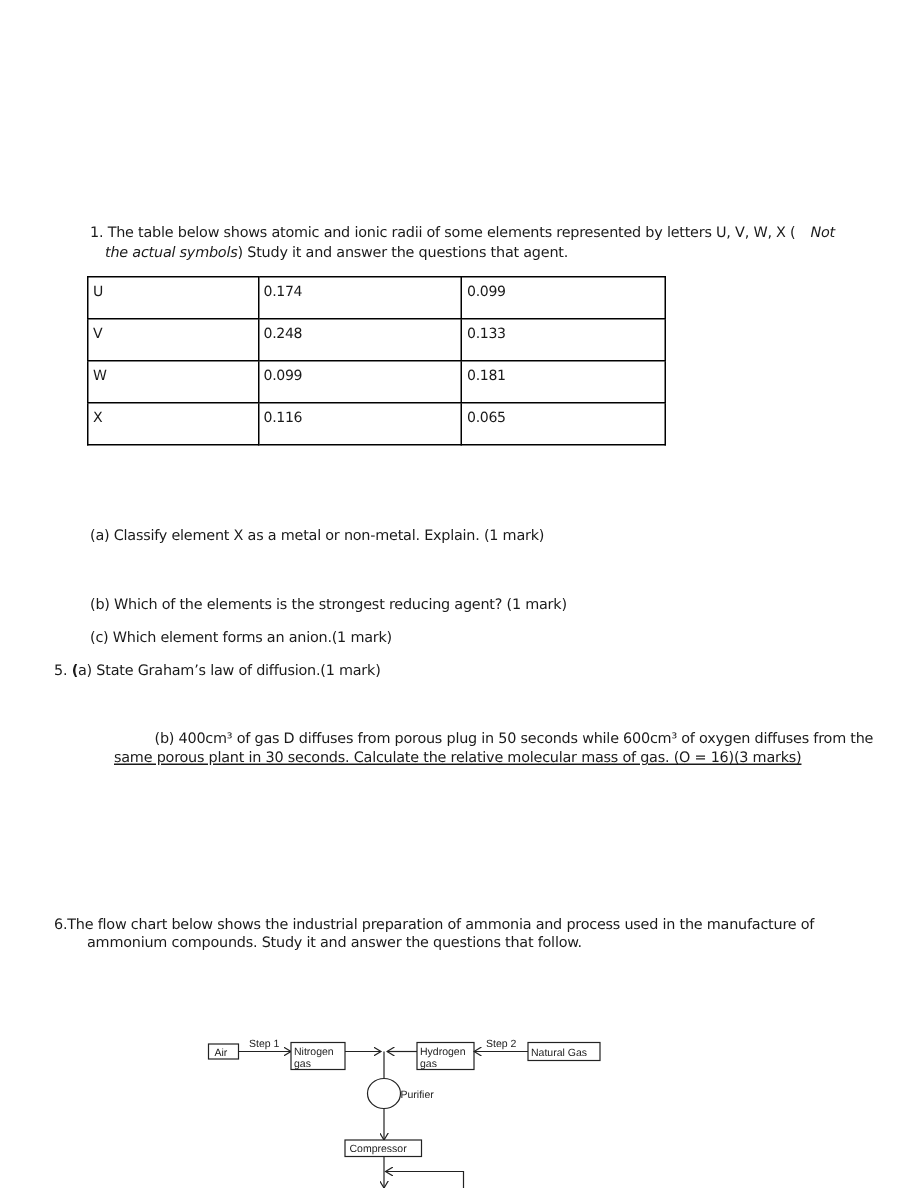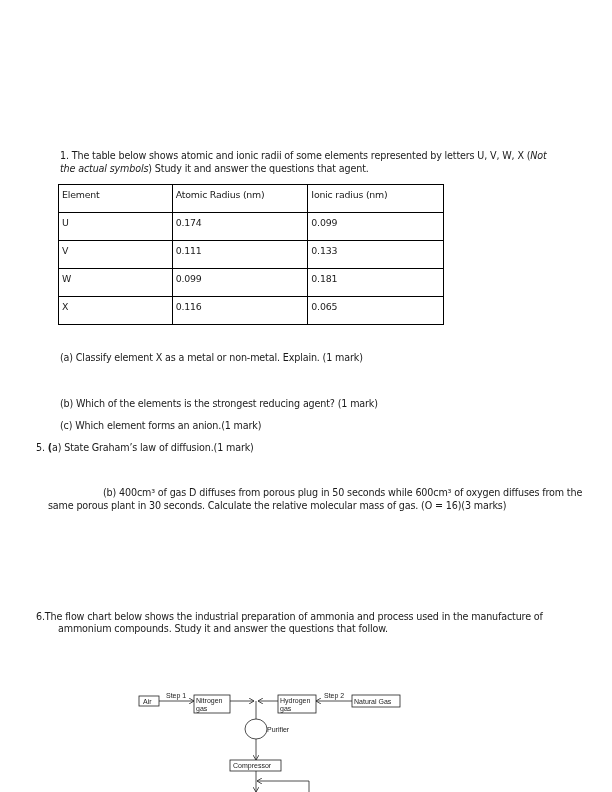--- a/index.html
+++ b/index.html
@@ -1,21 +1,21 @@
 <!DOCTYPE html>
 <html><head>
   <meta charset="utf-8">
   <style>
     html, body { margin: 0; padding: 0; background: #ffffff; }
     body {
       width: 612px; height: 792px; position: relative; overflow: hidden;
       font-family: "DejaVu Sans", sans-serif; color: #1a1a1a;
     }
     .txt { position: absolute; font-size: 9.6px; line-height: 13px; letter-spacing: -0.15px; white-space: nowrap; }
-    .txt em { font-style: italic; }
+    .txt em { font-style: italic; margin-left: 10px; }
     table.radii {
       position: absolute; left: 58px; top: 184px; width: 386px;
       border-collapse: collapse; font-family: "DejaVu Sans", sans-serif;
       font-size: 9.4px; letter-spacing: -0.2px;
     }
     table.radii td {
       border: 1px solid #000; height: 28px; padding: 0 0 0 3px; vertical-align: top;
       padding-top: 4px; box-sizing: border-box;
     }
     table.radii td.c1 { width: 114px; }
@@ -29,33 +29,28 @@
 
 <div class="txt" style="left:60px; top:149px;">
   <span>1. The table below shows atomic and ionic radii of some elements represented by letters U, V, W, X (</span><em>Not</em>
 </div>
 <div class="txt" style="left:60px; top:162px;">
   <em>the actual symbols</em><span>) Study it and answer the questions that agent.</span>
 </div>
 
 <table class="radii">
   <tbody>
-      <tr>
-    <td class="c1">Element</td>
-    <td class="c2">Atomic Radius (nm)</td>
-    <td class="c3">Ionic radius (nm)</td>
-  </tr>
   <tr>
     <td class="c1">U</td>
     <td class="c2">0.174</td>
     <td class="c3">0.099</td>
   </tr>
   <tr>
     <td class="c1">V</td>
-    <td class="c2">0.111</td>
+    <td class="c2">0.248</td>
     <td class="c3">0.133</td>
   </tr>
   <tr>
     <td class="c1">W</td>
     <td class="c2">0.099</td>
     <td class="c3">0.181</td>
   </tr>
   <tr>
     <td class="c1">X</td>
     <td class="c2">0.116</td>
@@ -65,21 +60,21 @@
   </table>
 
 <div class="txt" style="left:60px; top:351px;">(a) Classify element X as a metal or non-metal. Explain. (1 mark)</div>
 <div class="txt" style="left:60px; top:397px;">(b) Which of the elements is the strongest reducing agent? (1 mark)</div>
 <div class="txt" style="left:60px; top:419px;">(c) Which element forms an anion.(1 mark)</div>
 
 <div class="txt" style="left:36px; top:441px;text-align:right;">
   <span>5. </span><span style="font-weight:bold;">(</span><span>a) State Graham’s law of diffusion.(1 mark)</span>
 </div>
 <div class="txt" style="left:60px; top:486px;margin-left:43px;">(b) 400cm³ of gas D diffuses from porous plug in 50 seconds while 600cm³ of oxygen diffuses from  the</div>
-<div class="txt" style="left:48px; top:499px;">same porous plant in 30 seconds. Calculate the relative molecular mass of gas. (O = 16)(3 marks)</div>
+<div class="txt" style="left:76px; top:499px;text-decoration:underline;">same porous plant in 30 seconds. Calculate the relative molecular mass of gas. (O = 16)(3 marks)</div>
 
 <div class="txt" style="left:36px; top:610px;">6.The flow chart below shows the industrial preparation of ammonia and process used in the manufacture of</div>
 <div class="txt" style="left:58px; top:622px;">ammonium compounds. Study it and answer the questions that follow.</div>
 
 <svg class="flow" viewBox="0 0 612 792" xmlns="http://www.w3.org/2000/svg">
   <defs>
     <marker id="arr" markerWidth="6" markerHeight="6" refX="5" refY="3" orient="auto" markerUnits="userSpaceOnUse">
       <path d="M0,0 L5,3 L0,6" fill="none" stroke="#222" stroke-width="0.8"></path>
     </marker>
   </defs>

